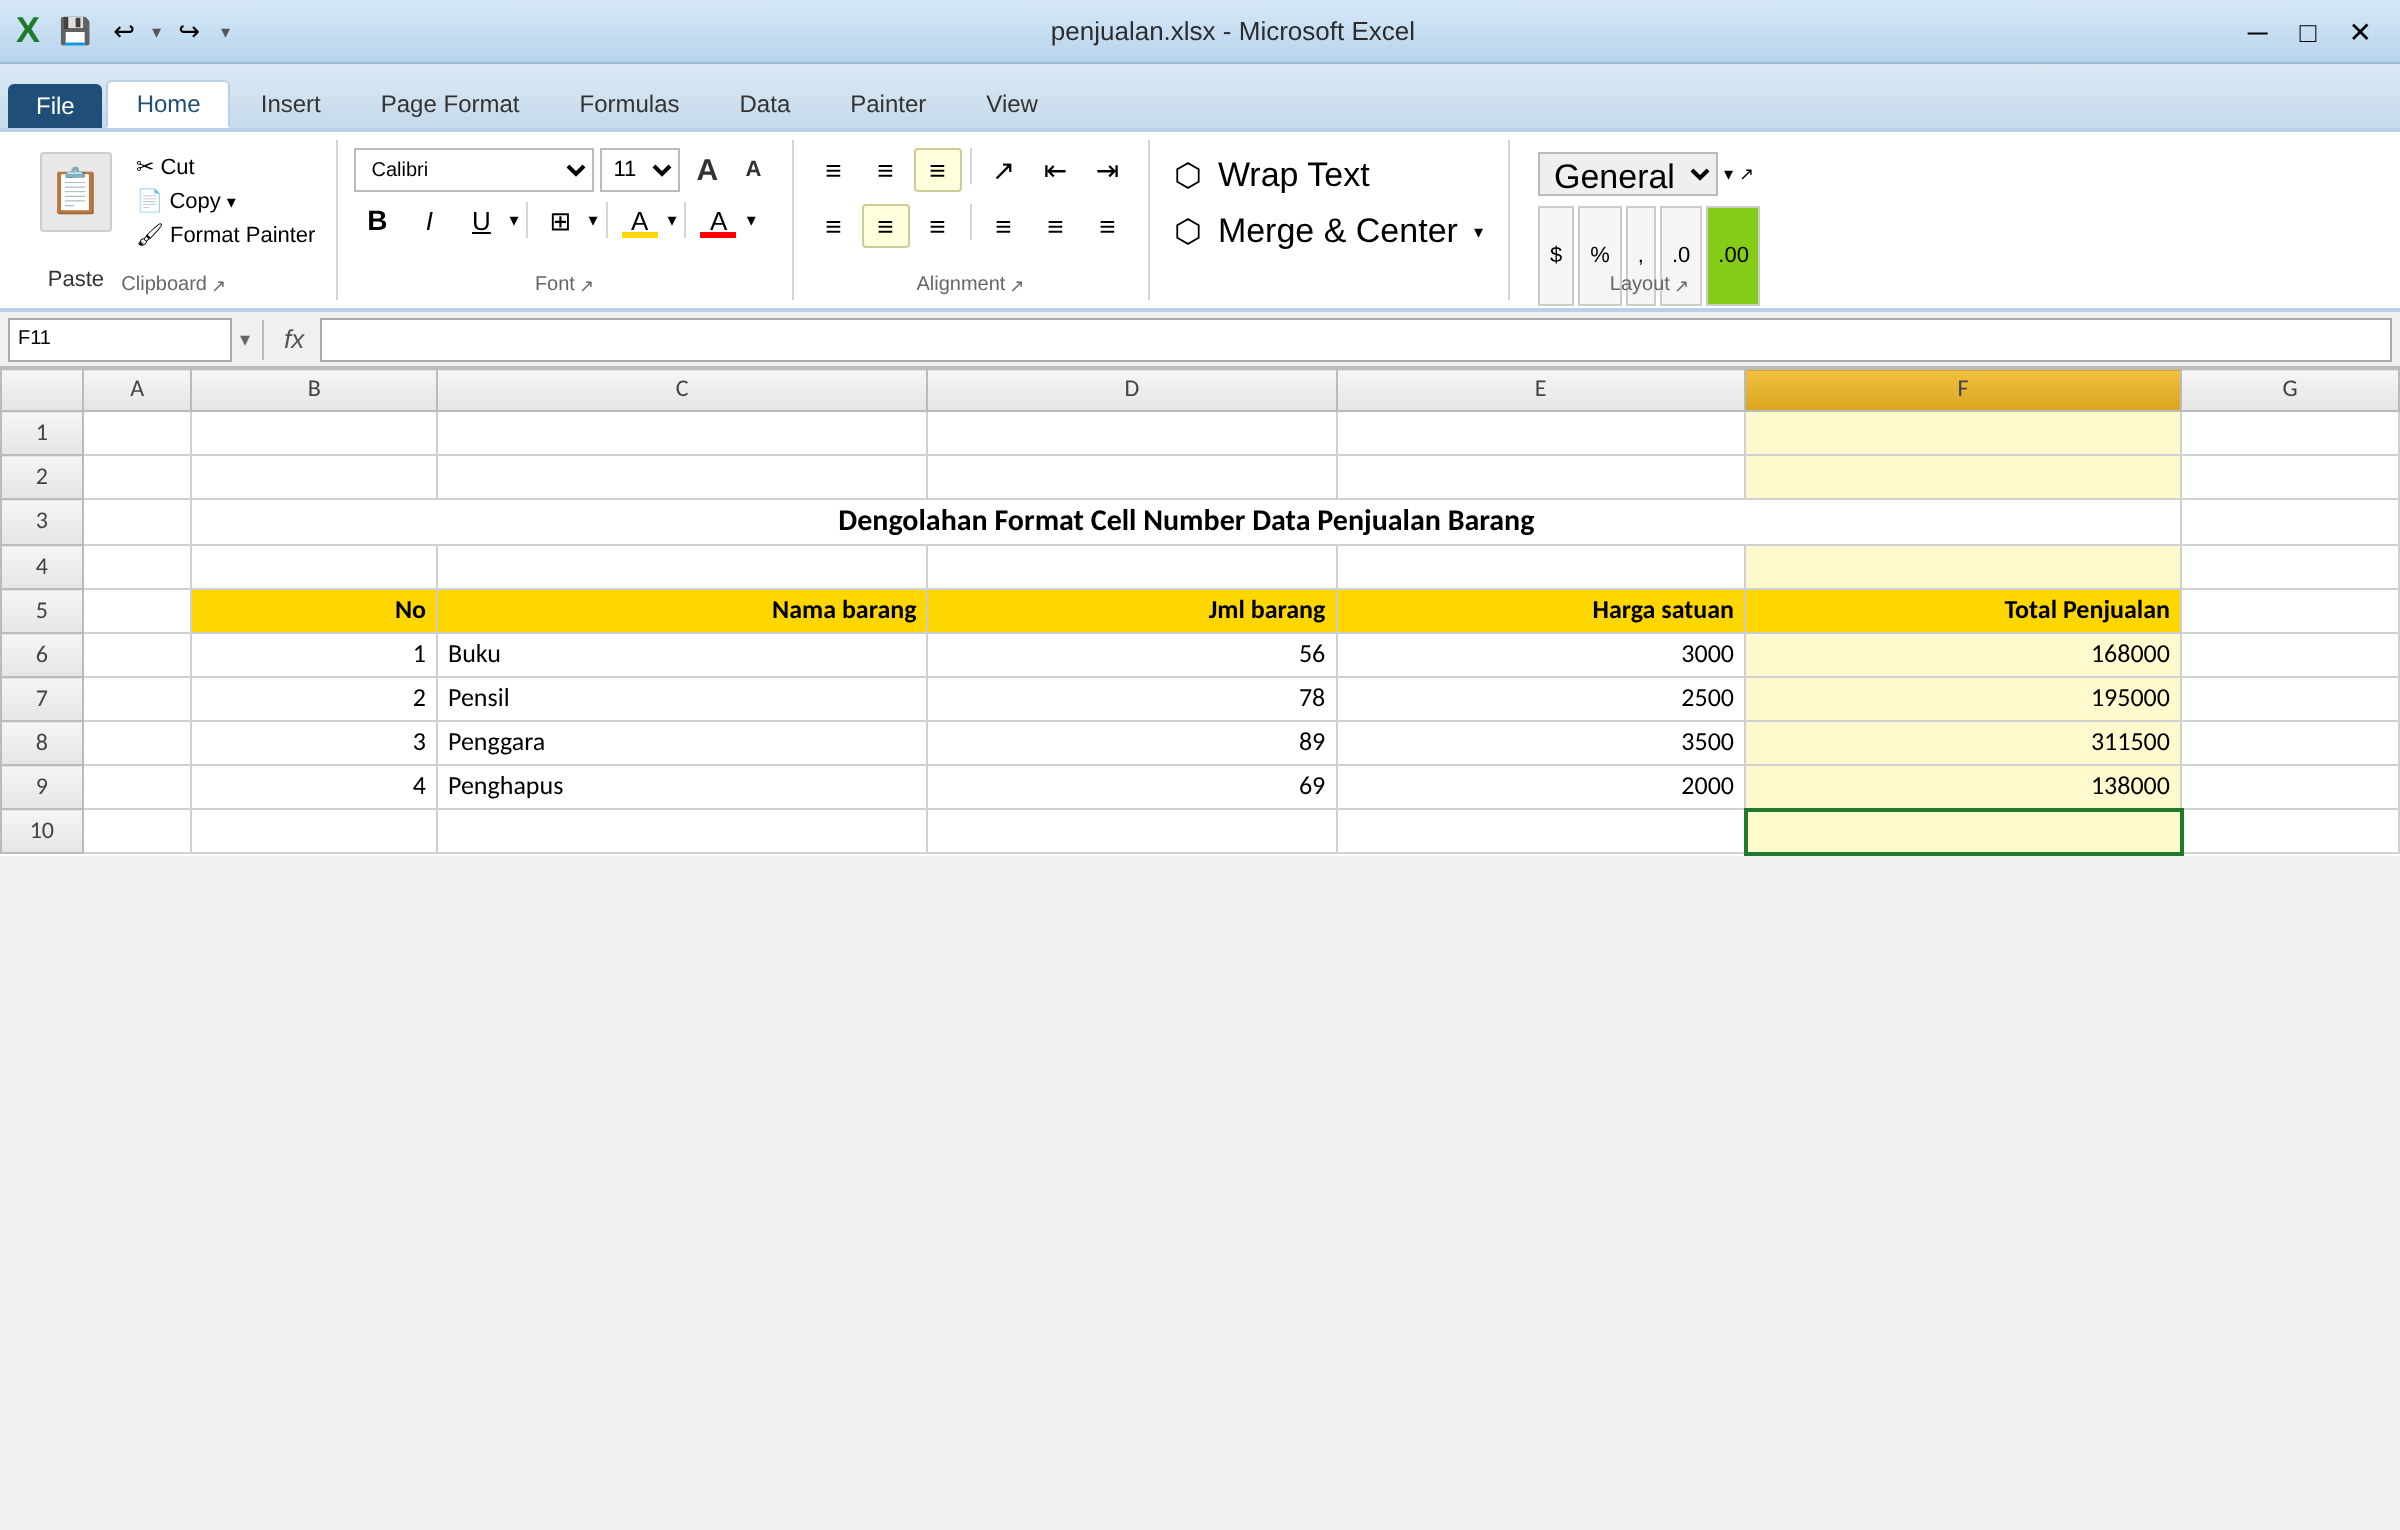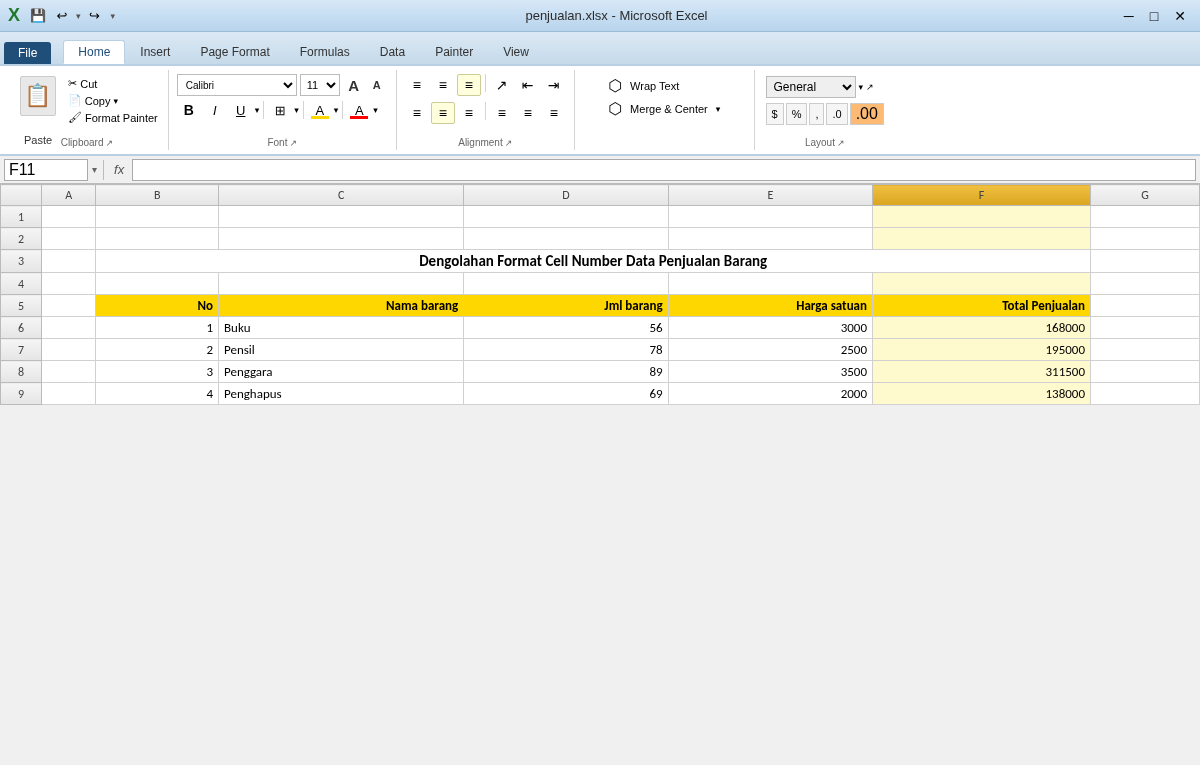--- a/index.html
+++ b/index.html
@@ -39,21 +39,21 @@
       border-color: #b8cfe4 #b8cfe4 #fff #b8cfe4;
       color: #1f4e79;
       font-weight: 500;
     }
     .ribbon-tab-file {
       background: #1f4e79;
       color: #fff;
       padding: 4px 14px;
       border-radius: 3px 3px 0 0;
       font-size: 12px;
-      margin-right: 12px;
+      margin-right: 2px;
     }
 
     
     .ribbon {
       background: #fff;
       border-bottom: 2px solid #b8cfe4;
       display: flex;
       align-items: stretch;
       padding: 4px 6px;
       gap: 0;
@@ -153,40 +153,40 @@
       width: 24px; height: 22px;
       border: 1px solid transparent;
       background: transparent;
       cursor: pointer;
       display: flex; align-items: center; justify-content: center;
       font-size: 14px; border-radius: 2px;
     }
     .align-btn.active { background: #ffd; border-color: #cc9; }
     .wrap-btn {
       display: flex; align-items: center; gap: 3px;
-      font-size: 11px; cursor: pointer;
+      font-size: 17px; cursor: pointer;
       padding: 2px 4px; white-space: nowrap;
       border: none; background: transparent;
     }
 
     
     .formula-bar {
       background: #f0f0f0;
       border-bottom: 1px solid #bbb;
       display: flex;
       align-items: center;
       padding: 3px 4px;
       gap: 4px;
       height: 28px;
     }
     .name-box {
-      width: 84px;
+      width: 112px;
       border: 1px solid #aaa;
       background: #fff;
-      font-size: 16px;
+      font-size: 10px;
       padding: 1px 4px;
       height: 22px;
     }
     .formula-arrow { font-size: 10px; color: #666; }
     .formula-fx { font-size: 13px; color: #555; font-style: italic; margin: 0 4px; }
     .formula-input {
       flex: 1;
       border: 1px solid #aaa;
       background: #fff;
       font-size: 12px;
@@ -420,32 +420,32 @@
       </div>
     </div>
     <div class="ribbon-group-label" style="bottom:2px;">
       <span>&nbsp;</span>
     </div>
   </div>
 
   <div class="ribbon-group" style="min-width:140px;">
     <div style="display:flex; flex-direction:column; gap:3px; flex:1; padding-top:4px;">
       <div style="display:flex; align-items:center; gap:3px;">
-        <select style="border:1px solid #bbb; font-size:12px; padding:1px 3px; height:22px; width:90px;">
+        <select style="border:1px solid #bbb; font-size:17px; padding:1px 3px; height:22px; width:90px;">
           <option>General</option>
         </select>
         <span style="font-size:9px; cursor:pointer;">▾</span>
         <span style="font-size:9px;">↗</span>
       </div>
       <div style="display:flex; gap:2px; font-size:11px; padding-top:2px;">
         <button style="border:1px solid #ccc; background:#f5f5f5; padding:1px 5px; cursor:pointer; font-size:11px;">$</button>
         <button style="border:1px solid #ccc; background:#f5f5f5; padding:1px 5px; cursor:pointer; font-size:11px;">%</button>
         <button style="border:1px solid #ccc; background:#f5f5f5; padding:1px 5px; cursor:pointer; font-size:11px;">,</button>
         <button style="border:1px solid #ccc; background:#f5f5f5; padding:1px 5px; cursor:pointer; font-size:11px;">.0</button>
-        <button style="border:1px solid #ccc; background:#fdba74; padding:1px 5px; cursor:pointer; font-size:16px;">.00</button>
+        <button style="border:1px solid #ccc; background:#84cc16; padding:18px 5px; cursor:pointer; font-size:11px;">.00</button>
       </div>
     </div>
     <div class="ribbon-group-label">
       <span>Layout</span>
       <span style="font-size:9px;">↗</span>
     </div>
   </div>
 
 </div>
 
@@ -561,15 +561,25 @@
         <td class="row-header">9</td>
         <td class="cell"></td>
         <td class="cell num-right">4</td>
         <td class="cell">Penghapus</td>
         <td class="cell num-right">69</td>
         <td class="cell num-right">2000</td>
         <td class="cell num-right selected-col">138000</td>
         <td class="cell"></td>
       </tr>
 
+      <tr>
+        <td class="row-header">10</td>
+        <td class="cell"></td>
+        <td class="cell"></td>
+        <td class="cell"></td>
+        <td class="cell"></td>
+        <td class="cell"></td>
+        <td class="cell selected-col" style="background:#fffacd; border: 2px solid #1f7a2d;"></td>
+        <td class="cell"></td>
+      </tr>
     </tbody>
   </table>
 </div>
 
 </body></html>

